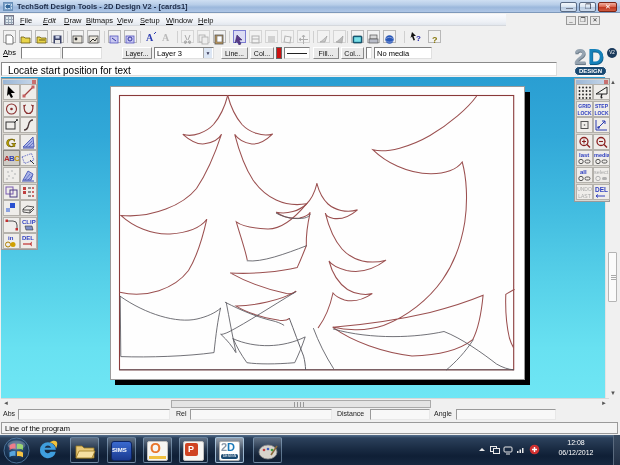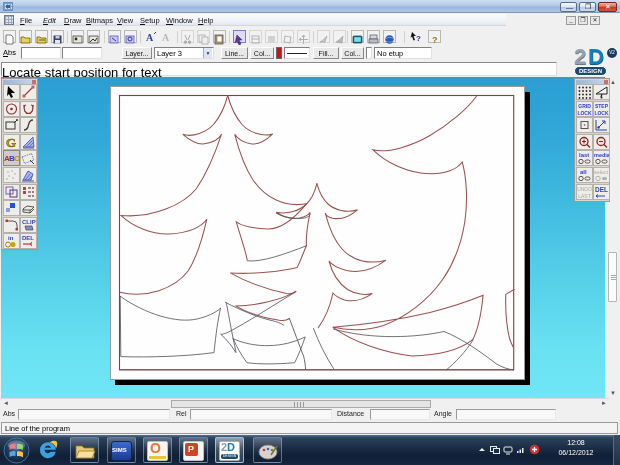--- a/index.html
+++ b/index.html
@@ -29,21 +29,21 @@
 #toolbar1 { position:absolute; left:0; top:27px; width:620px; height:18px; background:#f0f0f0; }
 .tb { position:absolute; top:3px; width:13px; height:13px; border:1px solid #b8b8b8; background:#f2f2f2; }
 .tbp { border:1px solid #7a7ad0; background:#dcdcf4; }
 
 #toolbar2 { position:absolute; left:0; top:45px; width:620px; height:16px; background:#f0f0f0; font-size:7.5px; }
 .inp { position:absolute; top:2px; height:12px; background:#fff; border:1px solid #808080; border-right-color:#e0e0e0; border-bottom-color:#e0e0e0; }
 .btn2 { position:absolute; top:2px; height:12px; background:#e8e8e8; border:1px solid #888; border-top-color:#fff; border-left-color:#fff; font-size:7px; text-align:center; color:#111; }
 
 #promptbar { position:absolute; left:0; top:61px; width:620px; height:16px; background:#f0f0f0; }
 #promptbox { position:absolute; left:1px; top:1px; width:556px; height:14px; background:#fff; border:1px solid #8a8a8a; border-right-color:#ddd; border-bottom-color:#ddd; }
-#promptbox span { position:absolute; left:0; top:2px; font-size:13px; color:#000; }
+#promptbox span { position:absolute; left:6px; top:2px; font-size:10px; color:#000; }
 
 #logo { position:absolute; left:560px; top:42px; width:58px; height:37px; background:#f0f0f0; }
 
 #client { position:absolute; left:1px; top:77px; width:617px; height:331px;
   background:linear-gradient(180deg,#2a9ed2 0%,#31a8d8 18%,#42bce0 40%,#57d1e9 62%,#68e1f1 82%,#70e7f5 100%); }
 #page { position:absolute; left:109px; top:9px; width:415px; height:294px; background:#fefefe; border:1px solid #9a9a9a; }
 #pshadowr { position:absolute; left:524px; top:15px; width:5px; height:293px; background:#000; }
 #pshadowb { position:absolute; left:114px; top:303px; width:415px; height:5px; background:#000; }
 
 .toolbox { position:absolute; background:#d9d6d0; border:1px solid #9a9a9a; z-index:5; }
@@ -70,20 +70,21 @@
 .tkopen { border:1px solid rgba(150,180,210,0.55); background:linear-gradient(180deg,rgba(255,255,255,0.25),rgba(255,255,255,0.06) 45%,rgba(0,0,0,0.12)); }
 .tkactive { border:1px solid rgba(180,210,235,0.8); background:linear-gradient(180deg,rgba(255,255,255,0.5),rgba(255,255,255,0.2) 45%,rgba(120,160,200,0.25)); }
 #tray { position:absolute; right:8px; top:0; height:30px; font-size:7px; color:#fff; }
 #clock { position:absolute; right:22px; top:3px; width:44px; text-align:center; font-size:7px; color:#fff; line-height:10px; }
 #showdesk { position:absolute; right:0; top:0; width:7px; height:30px; border-left:1px solid #5a6a7e; background:linear-gradient(180deg,#3a4c62,#222f44); }
 </style>
 </head>
 <body>
 <div id="titlebar">
   <div id="appicon"></div>
+  <span class="ttxt">TechSoft Design Tools - 2D Design V2 - [cards1]</span>
   <div class="capbtn" id="btnmin" style="left:560px; width:17px;">
       <span class="g" style="left:5px;top:1px;">—</span>
     </div>
   <div class="capbtn" id="btnmax" style="left:579px; width:17px;">
       <span class="g" style="left:5px;top:0px;">❐</span>
     </div>
   <div class="capbtn" id="btnclose" style="left:598px; width:19px;">
       <span class="g" style="left:6px;top:0px;color:#fff;">✕</span>
     </div>
 </div>
@@ -215,21 +216,21 @@
   <div class="btn2" style="left:221px; width:27px; line-height:11px;">Line...</div>
   <div class="btn2" style="left:250px; width:24px; line-height:11px;">Col...</div>
   <div style="position:absolute;left:276px;top:2px;width:6px;height:12px;background:#cc1111;border:1px solid #666;"></div>
   <div class="inp" style="left:284px; width:26px;">
       <div style="position:absolute;left:2px;top:5px;right:2px;height:1px;background:#222;"></div>
     </div>
   <div class="btn2" style="left:313px; width:26px; line-height:11px;">Fill...</div>
   <div class="btn2" style="left:341px; width:23px; line-height:11px;">Col...</div>
   <div class="inp" style="left:366px; width:6px;"></div>
   <div class="inp" style="left:374px; width:58px;">
-      <span style="position:absolute;left:2px;top:1px;">No etup</span>
+      <span style="position:absolute;left:2px;top:1px;">No media</span>
     </div>
 </div>
 <div id="promptbar">
     <div id="promptbox">
       <span>Locate start position for text</span>
     </div>
   </div>
 <div id="logo">
   <div style="position:absolute;left:14px;top:2px;font-size:22px;font-weight:bold;color:#95a3b0;text-shadow:0.5px 0.5px 0 #6a7a88;">2</div>
   <div style="position:absolute;left:28px;top:2px;font-size:22px;font-weight:bold;color:#1581ba;text-shadow:0.5px 0.5px 0 #0d5a86;">D</div>

